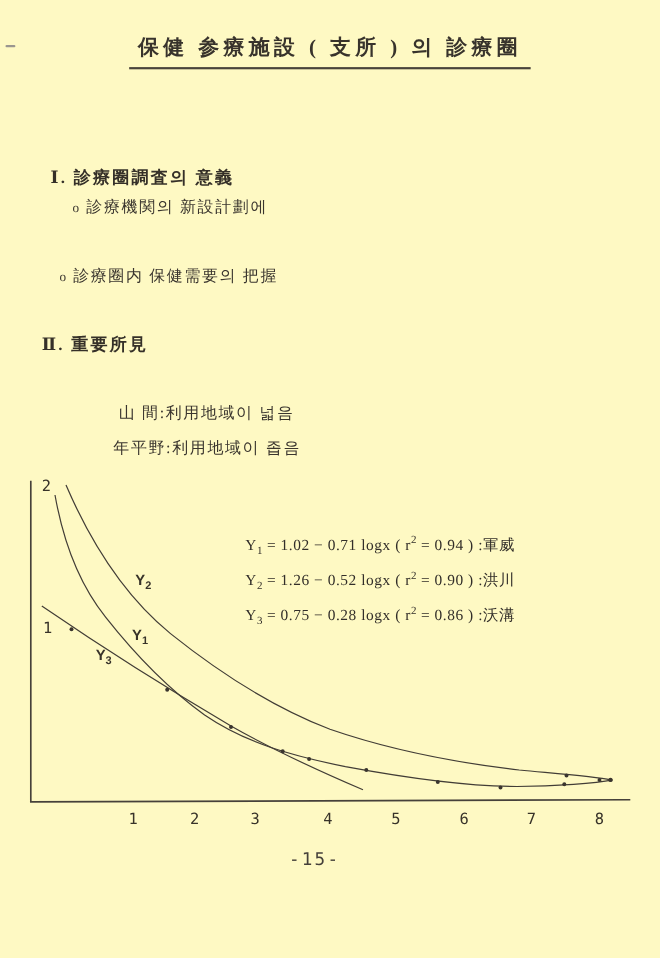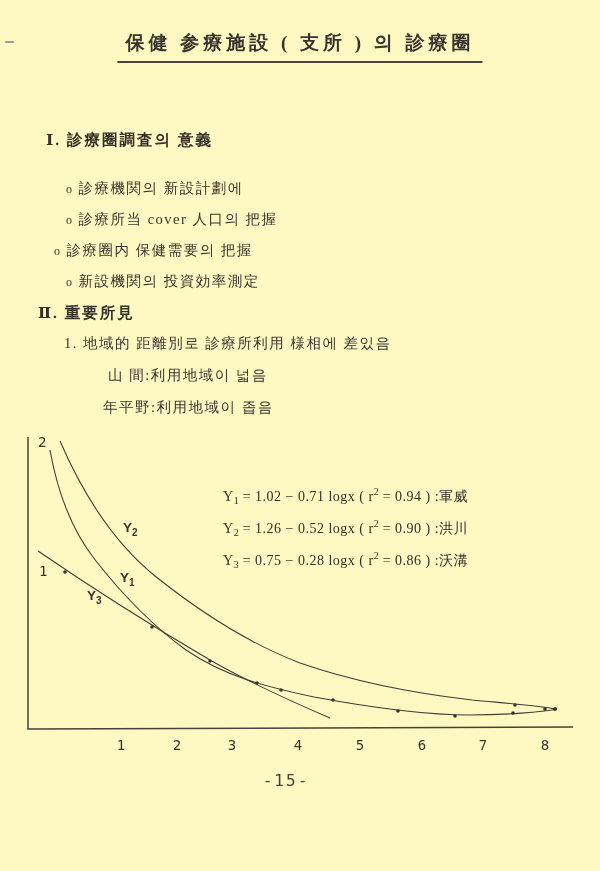--- a/index.html
+++ b/index.html
@@ -59,37 +59,30 @@
 </style>
 </head>
 <body>
 
 <div class="page">
 
   <div class="abs stray"></div>
 
   <div class="abs doc-title">保健 参療施設 ( 支所 ) 의  診療圈</div>
 
-  <div class="abs h1" style="top:130px;left:46px;">Ⅰ. 診療圈調査의  意義</div>
+  <div class="abs h1" style="top:151px;left:46px;">Ⅰ. 診療圈調査의  意義</div>
 
   <div class="abs body-line" style="top:179px;left:66px;text-align:right;">
     <span class="bullet-marker">o</span><span>診療機関의  新設計劃에</span>
   </div>
-  <div class="abs body-line" style="top:210px;left:66px;">
-    <span class="bullet-marker">o</span><span>診療所当  cover 人口의  把握</span>
-  </div>
   <div class="abs body-line" style="top:241px;left:54px;">
     <span class="bullet-marker">o</span><span>診療圈内  保健需要의  把握</span>
   </div>
-  <div class="abs body-line" style="top:272px;left:66px;">
-    <span class="bullet-marker">o</span><span>新設機関의  投資効率測定</span>
-  </div>
 
   <div class="abs h1" style="top:303px;left:38px;">Ⅱ. 重要所見</div>
-  <div class="abs body-line" style="top:334px;left:64px;">1. 地域的  距離別로 診療所利用  様相에  差있음</div>
   <div class="abs body-line" style="top:398px;left:103px;">年平野:利用地域이  좁음</div>
   <div class="abs body-line" style="top:366px;left:108px;">山  間:利用地域이  넓음</div>
 
   <div class="abs eq-line" style="top:486px;left:223px;">
     <span>Y</span><sub>1</sub><span> = 1.02 − 0.71 logx ( r</span><sup>2</sup><span> = 0.94 ) :軍威</span>
   </div>
   <div class="abs eq-line" style="top:518px;left:223px;">
     <span>Y</span><sub>2</sub><span> = 1.26 − 0.52 logx ( r</span><sup>2</sup><span> = 0.90 ) :洪川</span>
   </div>
   <div class="abs eq-line" style="top:550px;left:223px;">

